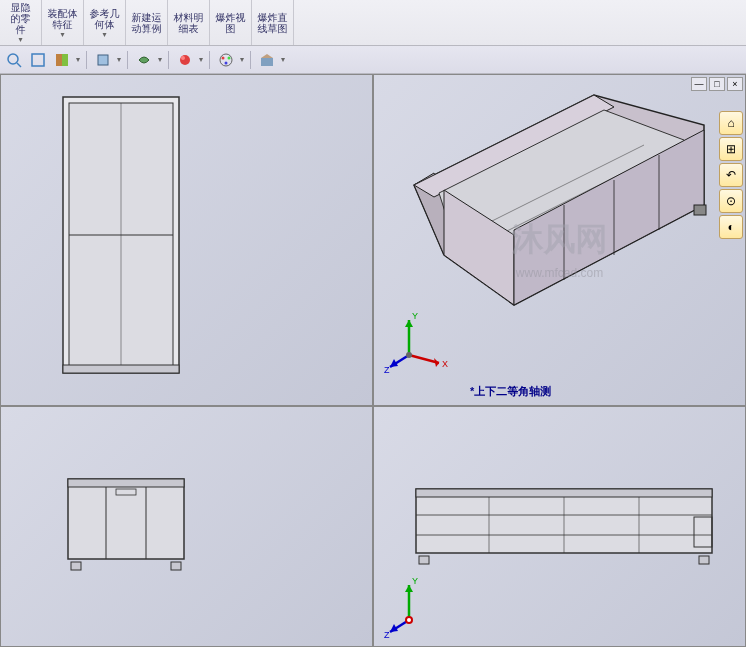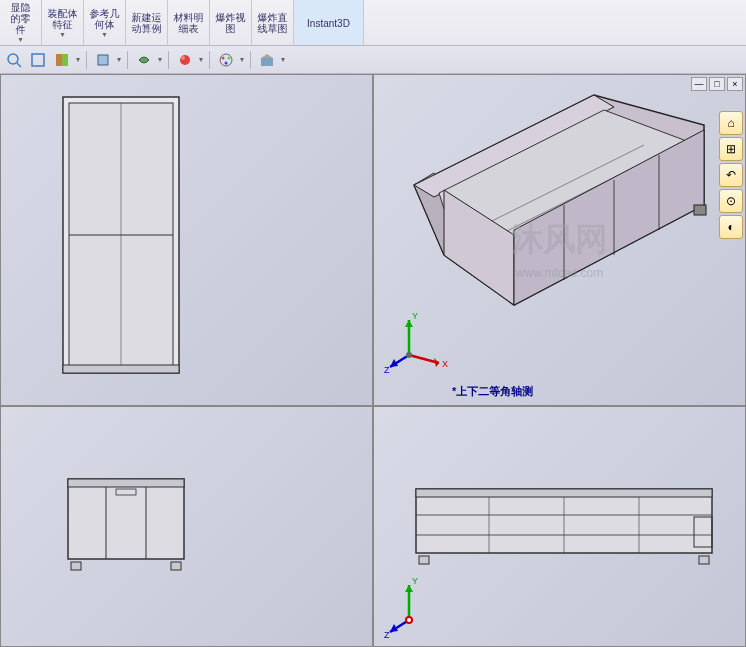--- a/index.html
+++ b/index.html
@@ -67,24 +67,20 @@
     <div class="ribbon-icon" style="background:#b86b8f"></div>
     <div class="ribbon-label">材料明<br>细表</div>
   </div>
   <div class="ribbon-item">
     <div class="ribbon-icon" style="background:#8f6bb8"></div>
     <div class="ribbon-label">爆炸视<br>图</div>
   </div>
   <div class="ribbon-item">
     <div class="ribbon-icon" style="background:#6b8fb8"></div>
     <div class="ribbon-label">爆炸直<br>线草图</div>
-  </div>
-  <div class="ribbon-item active" style="min-width:70px">
-    <div class="ribbon-icon" style="background:#b8b86b"></div>
-    <div class="ribbon-label">Instant3D</div>
   </div>
 </div>
 
 <div class="toolbar">
   <div class="tb-icon">
       <svg width="16" height="16">
         <circle cx="7" cy="7" r="5" fill="none" stroke="#4080c0" stroke-width="1.5"></circle>
         <line x1="11" y1="11" x2="15" y2="15" stroke="#4080c0" stroke-width="1.5"></line>
       </svg>
     </div>
@@ -200,21 +196,21 @@
         <polygon points="25,15 21,22 29,22" fill="#00aa00"></polygon>
         <text x="28" y="14" font-size="9" fill="#00aa00">Y</text>
         <line x1="25" y1="50" x2="6" y2="62" stroke="#0000cc" stroke-width="2.5"></line>
         <polygon points="6,62 14,61 10,54" fill="#0000cc"></polygon>
         <text x="0" y="68" font-size="9" fill="#0000cc">Z</text>
         <circle cx="25" cy="50" r="3" fill="#666"></circle>
       </svg>
     </div>
     <div class="watermark">沐风网</div>
     <div class="watermark-sub">www.mfcad.com</div>
-    <div class="view-label" style="left:78px; bottom:6px;">*上下二等角轴测</div>
+    <div class="view-label" style="left:96px; bottom:6px;">*上下二等角轴测</div>
   </div>
 
   <div class="viewport vp-bl">
     <div class="drawing" style="left:65px; top:70px; width:120px; height:95px;">
       <svg viewBox="0 0 120 95">
         <rect x="2" y="2" width="116" height="80" fill="#dcdce2" stroke="#333" stroke-width="1.5"></rect>
         <rect x="2" y="2" width="116" height="8" fill="#c8c8d0" stroke="#333"></rect>
         <line x1="40" y1="10" x2="40" y2="82" stroke="#333"></line>
         <line x1="80" y1="10" x2="80" y2="82" stroke="#333"></line>
         <rect x="50" y="12" width="20" height="6" fill="none" stroke="#333" stroke-width="0.8"></rect>

